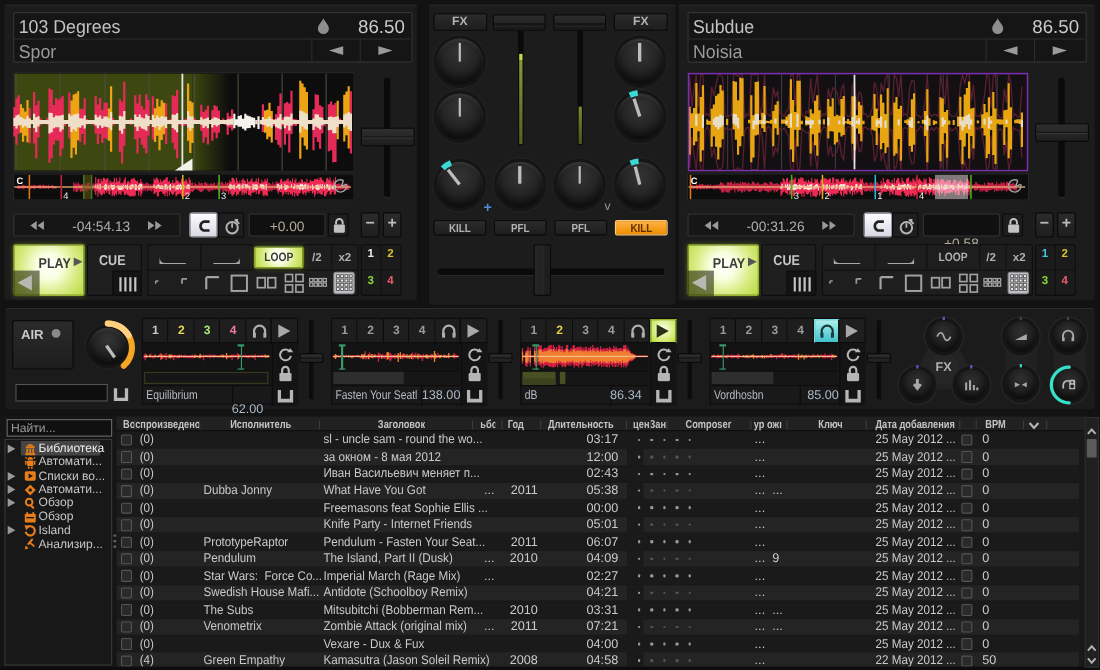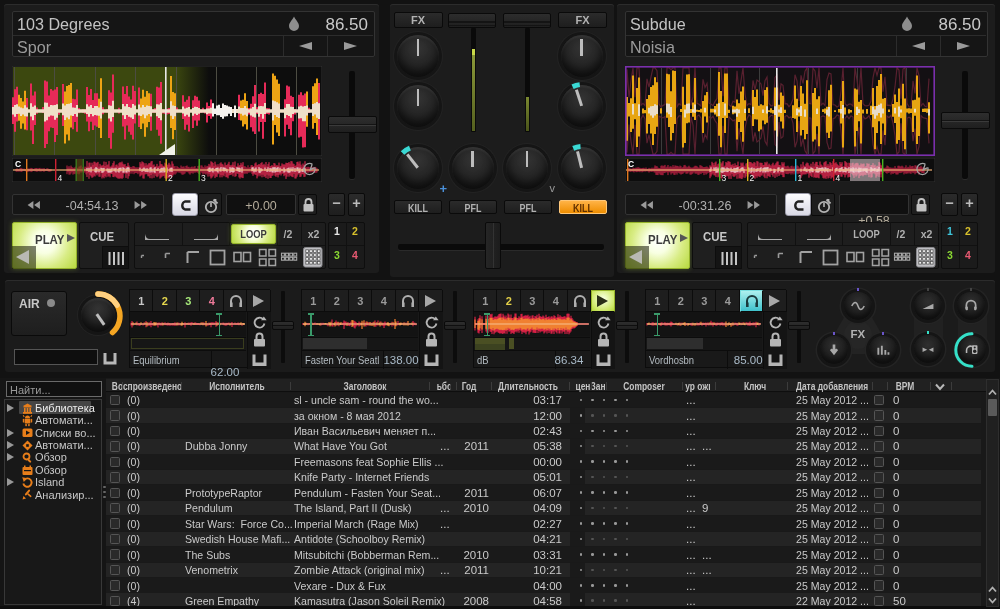--- a/index.html
+++ b/index.html
@@ -975,21 +975,21 @@
         <div class="abs" style="left:873.5px;top:171.79999999999998px;width:10.5px;height:10.5px;background:#2a2a2a;border:1px solid #555;border-radius:1.5px"></div>
         <div class="t" style="left:893px;top:171.1px;font-size:11.5px;color:#cacaca">0</div>
         <div class="abs" style="left:106px;top:185.04999999999998px;width:875px;height:14.649999999999999px;background:#242424"></div>
         <div class="abs" style="left:570px;top:185.04999999999998px;width:15px;height:14.649999999999999px;background:#1a1a1a"></div>
         <div class="abs" style="left:109.5px;top:187.24999999999997px;width:10.5px;height:10.5px;background:#2a2a2a;border:1px solid #555;border-radius:1.5px"></div>
         <div class="t cx92l" style="left:127px;top:186.54999999999998px;font-size:11.5px;color:#cacaca">(0)</div>
         <div class="t cx92l" style="left:185px;top:186.54999999999998px;font-size:11.5px;color:#cacaca">Venometrix</div>
         <div class="t cx92l" style="left:293.5px;top:186.54999999999998px;font-size:11.5px;color:#cacaca">Zombie Attack (original mix)</div>
         <div class="t" style="left:440px;top:186.54999999999998px;font-size:11.5px;color:#cacaca">...</div>
         <div class="t" style="left:429px;top:186.54999999999998px;width:60px;text-align:right;font-size:11.5px;color:#cacaca">2011</div>
-        <div class="t" style="left:495px;top:186.54999999999998px;width:67px;text-align:right;font-size:11.5px;color:#cacaca">10:21</div>
+        <div class="t" style="left:495px;top:186.54999999999998px;width:67px;text-align:right;font-size:11.5px;color:#cacaca">07:21</div>
         <div class="abs" style="left:579.5px;top:191.04999999999998px;width:2.5px;height:2.5px;background:#999;border-radius:50%"></div>
         <div class="abs" style="left:591.1px;top:191.04999999999998px;width:2.5px;height:2.5px;background:#555;border-radius:50%"></div>
         <div class="abs" style="left:602.7px;top:191.04999999999998px;width:2.5px;height:2.5px;background:#555;border-radius:50%"></div>
         <div class="abs" style="left:614.3px;top:191.04999999999998px;width:2.5px;height:2.5px;background:#555;border-radius:50%"></div>
         <div class="abs" style="left:625.9px;top:191.04999999999998px;width:2.5px;height:2.5px;background:#555;border-radius:50%"></div>
         <div class="t" style="left:686px;top:186.54999999999998px;font-size:11.5px;color:#cacaca">...</div>
         <div class="t" style="left:702px;top:186.54999999999998px;font-size:11.5px;color:#cacaca">...</div>
         <div class="t cx92l" style="left:796px;top:186.54999999999998px;font-size:11.5px;color:#cacaca">25 May 2012 ...</div>
         <div class="abs" style="left:873.5px;top:187.24999999999997px;width:10.5px;height:10.5px;background:#2a2a2a;border:1px solid #555;border-radius:1.5px"></div>
         <div class="t" style="left:893px;top:186.54999999999998px;font-size:11.5px;color:#cacaca">0</div>

